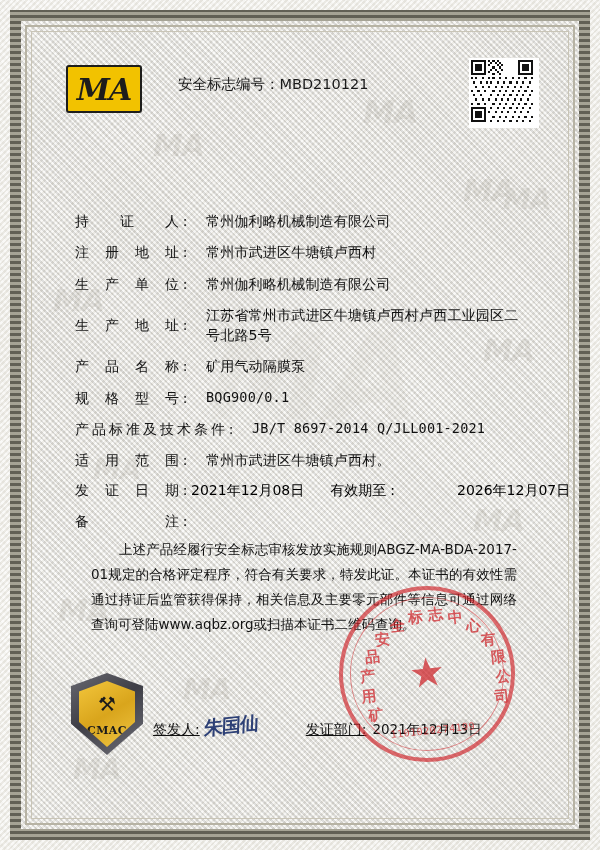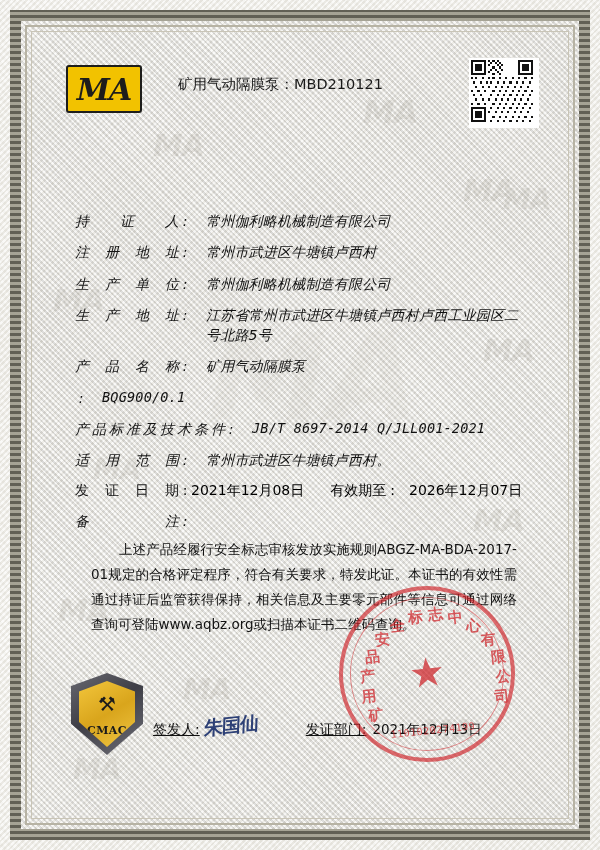--- a/index.html
+++ b/index.html
@@ -149,26 +149,25 @@
 
   
   .fields {
     position: absolute;
     top: 178px;
     left: 42px;
     right: 42px;
   }
   .field-row {
     display: flex;
-    align-items: flex-start;
+    align-items: center;
     margin-bottom: 11px;
     font-size: 14px;
     color: #111;
     line-height: 1.45;
-    font-style: italic;
   }
   .field-label {
     width: 104px;
     flex: 0 0 104px;
     text-align: justify;
     text-align-last: justify;
     font-size: 14px;
     color: #151515;
     white-space: nowrap;
   }
@@ -195,20 +194,21 @@
     margin-bottom: 11px;
     font-size: 14px;
   }
   .dual-row .second-label {
     margin-left: 26px;
     white-space: nowrap;
   }
   .dual-row .second-value {
     margin-left: 14px;
     white-space: nowrap;
+    padding-left: 48px;
   }
 
   
   .note {
     position: absolute;
     top: 504px;
     left: 58px;
     right: 50px;
     font-size: 13.5px;
     line-height: 1.85;
@@ -376,21 +376,21 @@
     <div class="wm wm-big" style="left:175px; top:275px;">MA</div>
   </div>
 
   <div class="content">
 
     <div class="ma-logo">
       <span>MA</span>
     </div>
 
     <div class="cert-no">
-      <span class="label">矿用气动隔膜泵：</span><span class="value">MBD210121</span>
+      <span class="label">安全标志编号：</span><span class="value">MBD210121</span>
     </div>
 
     <div class="qr">
       <svg width="62" height="62" viewBox="0 0 29 29" shape-rendering="crispEdges">
         <rect width="29" height="29" fill="#ffffff"></rect>
         <g fill="#111111">
           <rect x="0" y="0" width="7" height="1"></rect>
             <rect x="0" y="6" width="7" height="1"></rect>
           <rect x="0" y="0" width="1" height="7"></rect>
             <rect x="6" y="0" width="1" height="7"></rect>
@@ -550,20 +550,21 @@
         <div class="field-value">江苏省常州市武进区牛塘镇卢西村卢西工业园区二号北路5号</div>
       </div>
 
       <div class="field-row">
         <div class="field-label">产品名称</div>
         <div class="field-colon">:</div>
         <div class="field-value">矿用气动隔膜泵</div>
       </div>
 
       <div class="field-row">
+        <div class="field-label">规格型号</div>
         <div class="field-colon">:</div>
         <div class="field-value mono">BQG900/0.1</div>
       </div>
 
       <div class="field-row">
         <div class="field-label" style="width:150px; flex:0 0 150px;">产品标准及技术条件</div>
         <div class="field-colon">:</div>
         <div class="field-value mono">JB/T 8697-2014   Q/JLL001-2021</div>
       </div>
 

